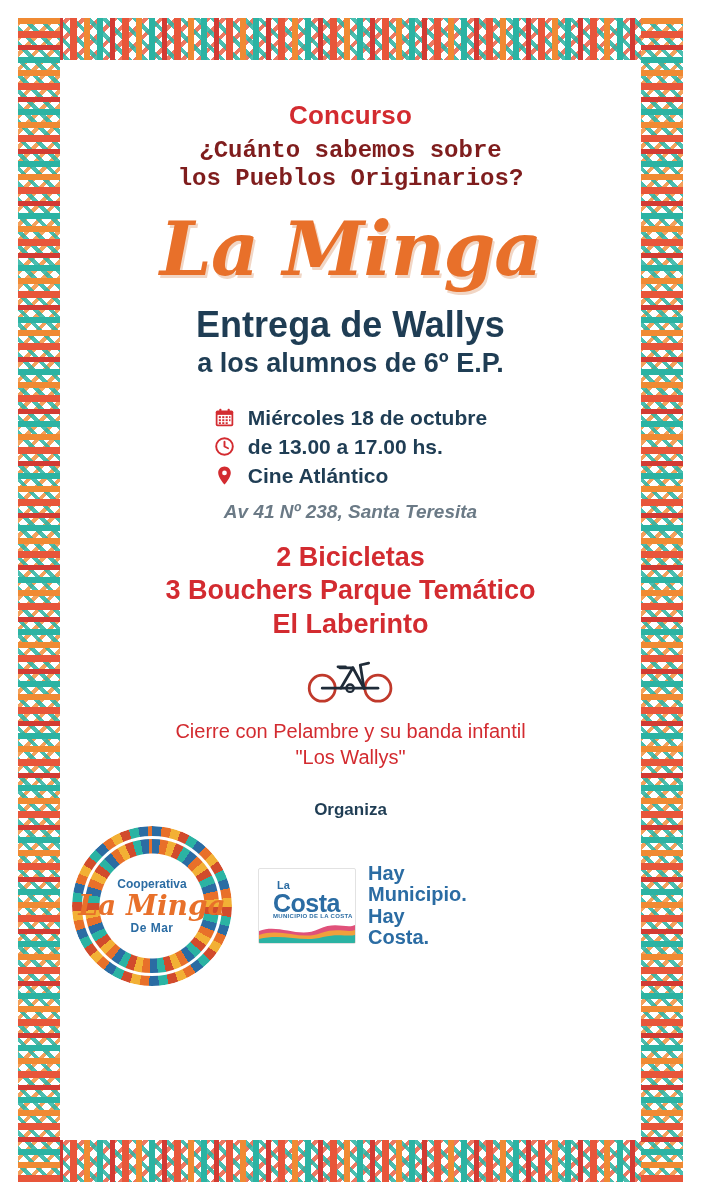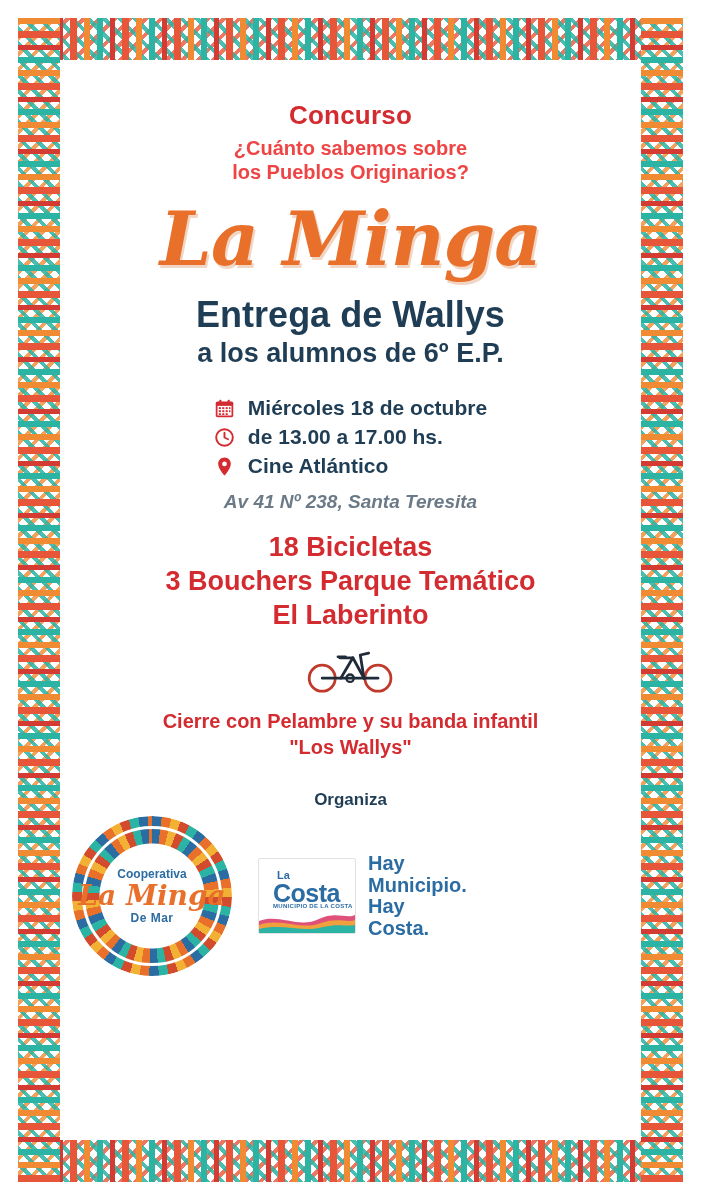--- a/index.html
+++ b/index.html
@@ -106,25 +106,26 @@
   }
 
   .kicker {
     color: #d32b30;
     font-size: 26px;
     font-weight: bold;
     letter-spacing: .2px;
     margin: 10px 0 6px 0;
   }
   .subhead {
-    color: #ef4444;
-    font-size: 20px;
+    color: #7f1d1d;
+    font-size: 24px;
     font-weight: bold;
     line-height: 1.18;
     margin: 0 0 4px 0;
+    font-family: Liberation Mono, monospace;
   }
   .subhead div { white-space: nowrap; }
 
   .brand {
     font-family: "DejaVu Serif", serif;
     font-style: italic;
     font-weight: bold;
     font-size: 74px;
     color: #e8702a;
     line-height: 1;
@@ -187,21 +188,21 @@
   }
 
   .bike {
     margin: 10px auto 14px auto;
     width: 94px;
     height: 52px;
   }
 
   .closing {
     color: #d32b30;
-    font-weight: bold;
+    font-weight: normal;
     font-size: 20px;
     line-height: 1.3;
     margin: 10px 0 0 0;
   }
 
   .organiza {
     color: #1f3d54;
     font-weight: bold;
     font-size: 17px;
     margin: 30px 0 6px 0;
@@ -404,21 +405,21 @@
           </svg>
         </span>
         <span class="txt">Cine Atlántico</span>
       </div>
 
     </div>
 
     <div class="address">Av 41 Nº 238, Santa Teresita</div>
 
     <div class="prizes">
-      <div>18 Bicicletas</div>
+      <div>2 Bicicletas</div>
       <div>3 Bouchers Parque Temático</div>
       <div>El Laberinto</div>
     </div>
 
     <div class="bike">
       <svg width="94" height="52" viewBox="0 0 100 56" aria-hidden="true">
         <g fill="none" stroke="#c0392b" stroke-width="3">
           <circle cx="19" cy="39" r="14"></circle>
           <circle cx="79" cy="39" r="14"></circle>
         </g>

